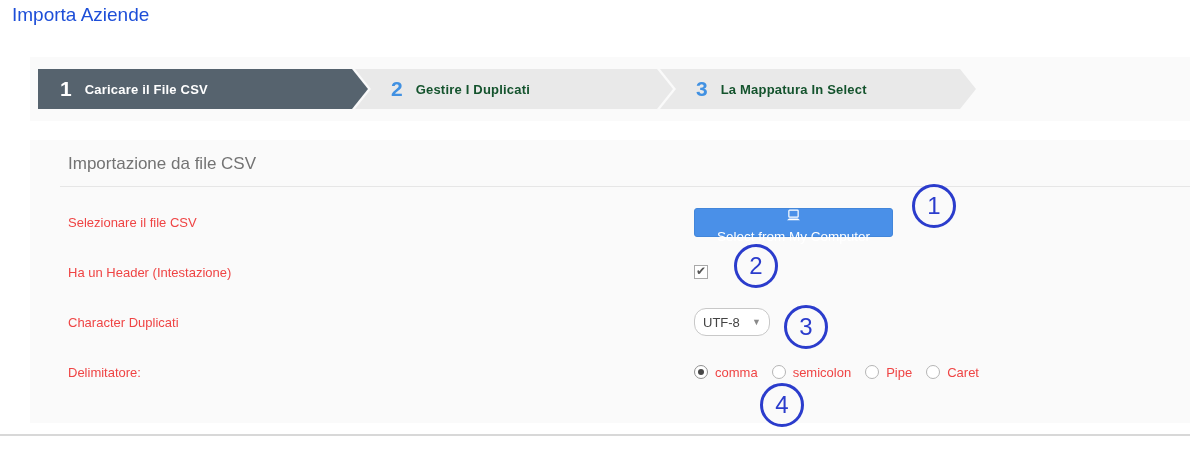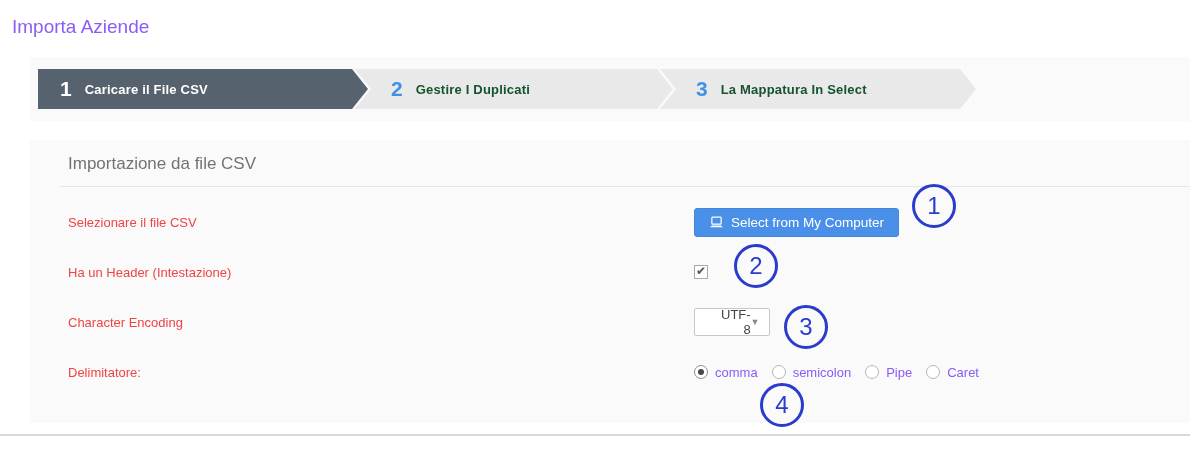--- a/index.html
+++ b/index.html
@@ -1,22 +1,22 @@
 <!DOCTYPE html>
 <html><head>
 <meta charset="utf-8">
 <style>
   * { margin:0; padding:0; box-sizing:border-box; }
   html,body { width:1190px; height:451px; background:#ffffff;
     font-family:"Liberation Sans", sans-serif; overflow:hidden; }
   .page { position:relative; width:1190px; height:451px; background:#fff; }
 
   
-  .page-title { position:absolute; left:12px; top:16px; font-size:19px;
-    font-weight:400; color:#8b5cf6; }
+  .page-title { position:absolute; left:12px; top:4px; font-size:19px;
+    font-weight:400; color:#1d4ed8; }
 
   
   .stepper-band { position:absolute; left:30px; top:57px; right:0; height:64px;
     background:#fafafa; display:flex; align-items:center; padding-left:8px; }
   .step { height:40px; display:flex; align-items:center; position:relative;
     background:#e9e9e9; }
   .step .step-num { font-size:21px; font-weight:bold; margin-right:13px; color:#4191e2; }
   .step .step-label { font-size:13px; font-weight:bold; color:#14532d; letter-spacing:.2px; }
   .step-1 { width:330px; z-index:3; background:#56636e; padding-left:22px;
     clip-path:polygon(0 0, calc(100% - 16px) 0, 100% 50%, calc(100% - 16px) 100%, 0 100%); }
@@ -32,45 +32,45 @@
   .panel-title { margin:14px 0 0 38px; font-size:17px; color:#737373; font-weight:400; }
   .panel-divider { margin:12px 0 0 30px; border-bottom:1px solid #e6e6e6; height:0; }
 
   .form-rows { margin-top:10px; }
   .form-row { display:flex; align-items:center; height:50px; padding-left:38px; }
   .row-label { width:626px; flex:none; font-size:13px; color:#ef4444; }
 
   
   .btn-blue { display:inline-flex; align-items:center; gap:7px; height:29px;
     background:#4a90e8; border:1px solid #4286da; border-radius:3px;
-    color:#fff; font-size:13.5px; padding:0 14px; cursor:pointer;
-    font-family:"Liberation Sans", sans-serif; }
+    color:#fff; font-size:13.5px; padding:0 22px; cursor:pointer;
+    font-family:"Liberation Sans", sans-serif;flex-direction:column; }
   .btn-blue svg { display:block; }
 
   
   .checkbox { width:14px; height:14px; background:#fff; border:1px solid #a9a9a9;
     display:flex; align-items:center; justify-content:center; cursor:pointer; }
   .checkbox .check-glyph { font-size:12px; color:#555; line-height:1;
     position:relative; top:-1px; }
 
   
   .select-box { width:76px; height:28px; background:#fff; border:1px solid #c8c8c8;
-    border-radius:2px; display:flex; align-items:center; justify-content:space-between;
-    padding:0 26px; font-size:13px; color:#444; cursor:pointer;text-align:right; }
+    border-radius:12px; display:flex; align-items:center; justify-content:space-between;
+    padding:0 8px; font-size:13px; color:#444; cursor:pointer; }
   .select-arrow { font-size:9px; color:#8a8a8a; }
 
   
   .radio-group { display:flex; align-items:center; }
   .radio-opt { display:flex; align-items:center; margin-right:14px; cursor:pointer; }
   .radio-circle { width:14px; height:14px; border-radius:50%; background:#fff;
     border:1px solid #b5b5b5; margin-right:7px; position:relative; flex:none; }
   .radio-opt.selected .radio-circle { border-color:#8f8f8f; }
   .radio-opt.selected .radio-circle::after { content:""; position:absolute;
     left:3px; top:3px; width:6px; height:6px; border-radius:50%; background:#474747; }
-  .radio-label { font-size:13px; color:#8b5cf6; }
+  .radio-label { font-size:13px; color:#ef4444; }
 
   
   .bottom-line { position:absolute; left:0; right:0; top:434px;
     border-top:2px solid #d8d8d8; }
 
   
   .ann { position:absolute; width:44px; height:44px; border:3px solid #2b3ccc;
     border-radius:50%; color:#2b3ccc; display:flex; align-items:center;
     justify-content:center; font-size:24px; font-weight:400; background:transparent; }
   .ann-1 { left:912px; top:184px; }
@@ -120,21 +120,21 @@
       </div>
 
       <div class="form-row">
         <span class="row-label">Ha un Header (Intestazione)</span>
         <span class="checkbox">
           <span class="check-glyph">✔</span>
         </span>
       </div>
 
       <div class="form-row">
-        <span class="row-label">Character Encoding</span>
+        <span class="row-label">Character Duplicati</span>
         <span class="select-box">
           <span>UTF-8</span>
           <span class="select-arrow">▼</span>
         </span>
       </div>
 
       <div class="form-row">
         <span class="row-label">Delimitatore:</span>
         <span class="radio-group">
           <span class="radio-opt selected">

